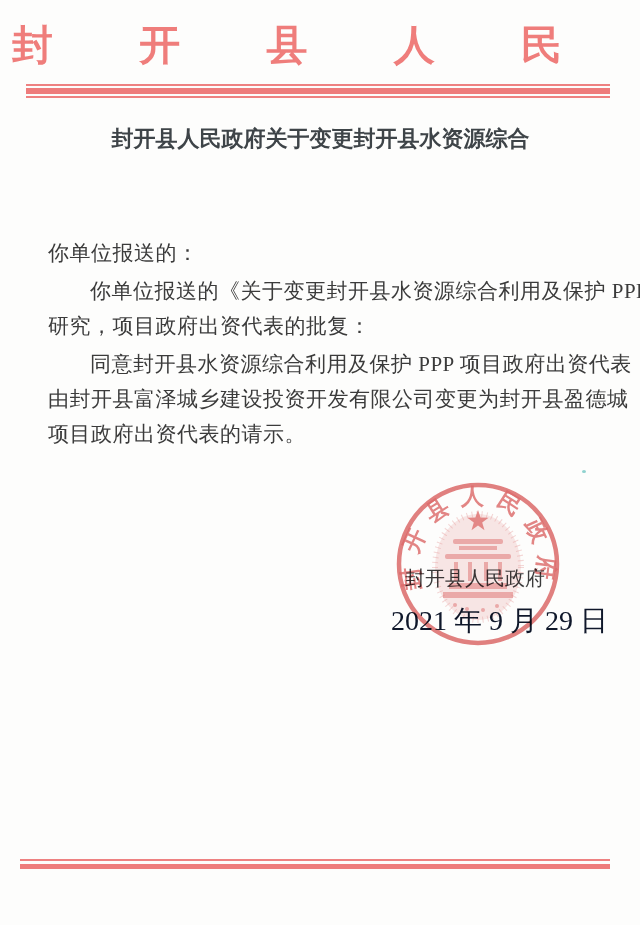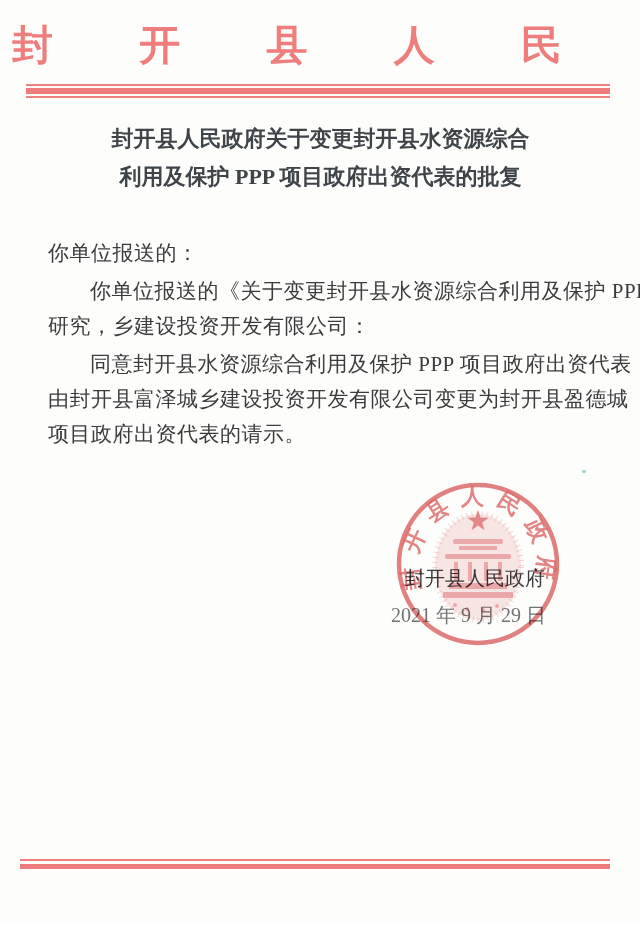--- a/index.html
+++ b/index.html
@@ -65,22 +65,22 @@
   .sig-name {
     position: absolute;
     top: 565px; left: 405px;
     font-size: 20px;
     color: #3b3b3b;
     white-space: nowrap;
   }
   .sig-date {
     position: absolute;
     top: 602px; left: 391px;
-    font-size: 20px;
-    color: #737373;
+    font-size: 28px;
+    color: #0f172a;
     white-space: nowrap;
   }
 
   
   .seal {
     position: absolute;
     top: 479px; left: 393px;
     width: 170px; height: 170px;
     mix-blend-mode: multiply;
     opacity: 0.92;
@@ -105,29 +105,28 @@
   <div class="rule rule-top">
     <div class="thin"></div>
     <div class="gap2"></div>
     <div class="thick"></div>
     <div class="gap2"></div>
     <div class="thin"></div>
   </div>
 
   <div class="doc-title">
     <div>封开县人民政府关于变更封开县水资源综合</div>
-    <div>利用及保护 PPP 项目政府出资代表的批复</div>
   </div>
 
   <div class="body-text">
     <div class="line">你单位报送的：</div>
 
     <div class="para">
       <div class="line">你单位报送的《关于变更封开县水资源综合利用及保护 PPP</div>
-      <div class="line">研究，乡建设投资开发有限公司：</div>
+      <div class="line">研究，项目政府出资代表的批复：</div>
     </div>
 
     <div class="para">
       <div class="line">同意封开县水资源综合利用及保护 PPP 项目政府出资代表</div>
       <div class="line">由封开县富泽城乡建设投资开发有限公司变更为封开县盈德城</div>
       <div class="line">项目政府出资代表的请示。</div>
     </div>
   </div>
 
   <div class="sig-name">封开县人民政府</div>

